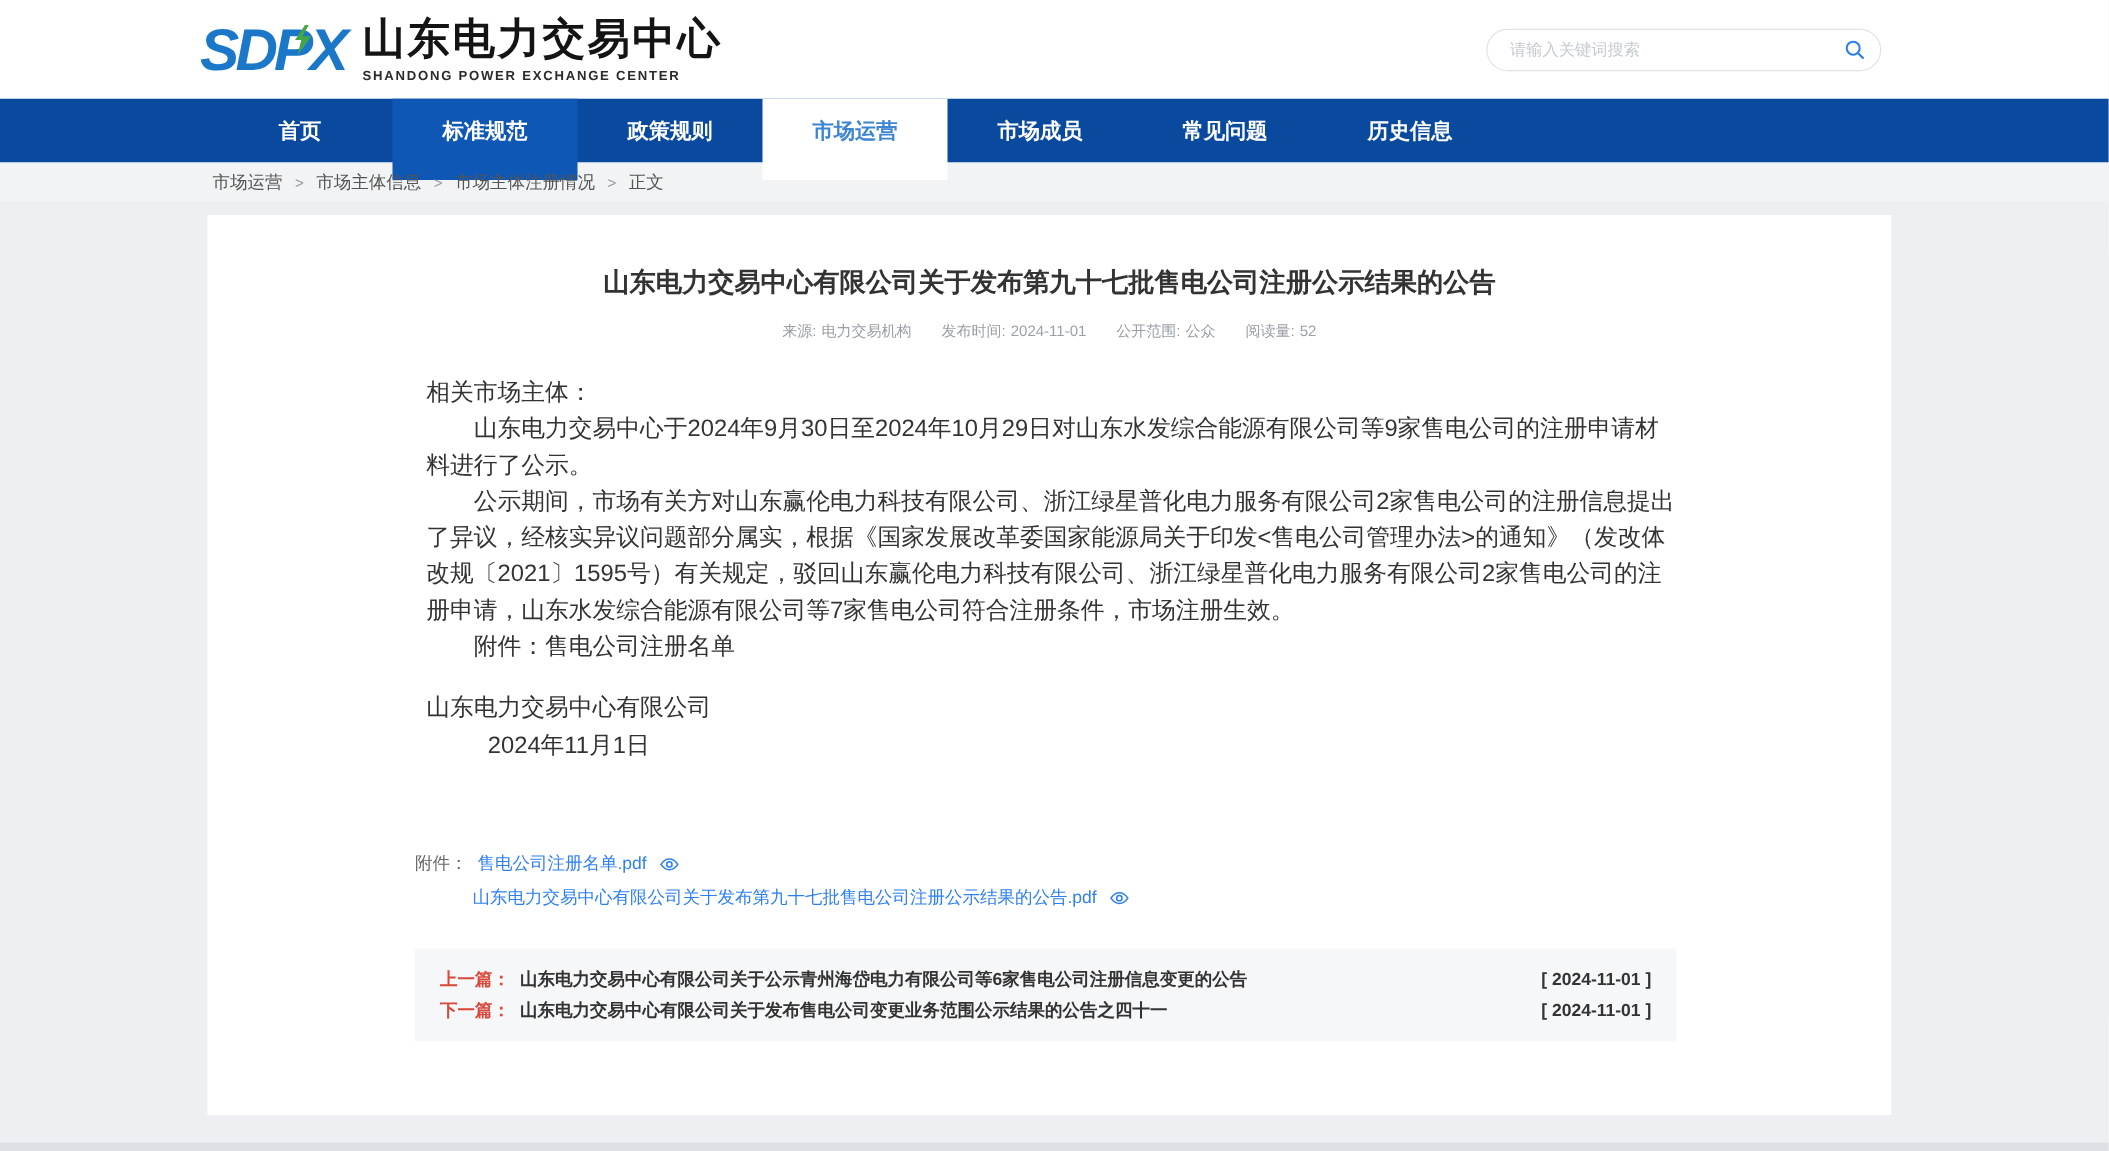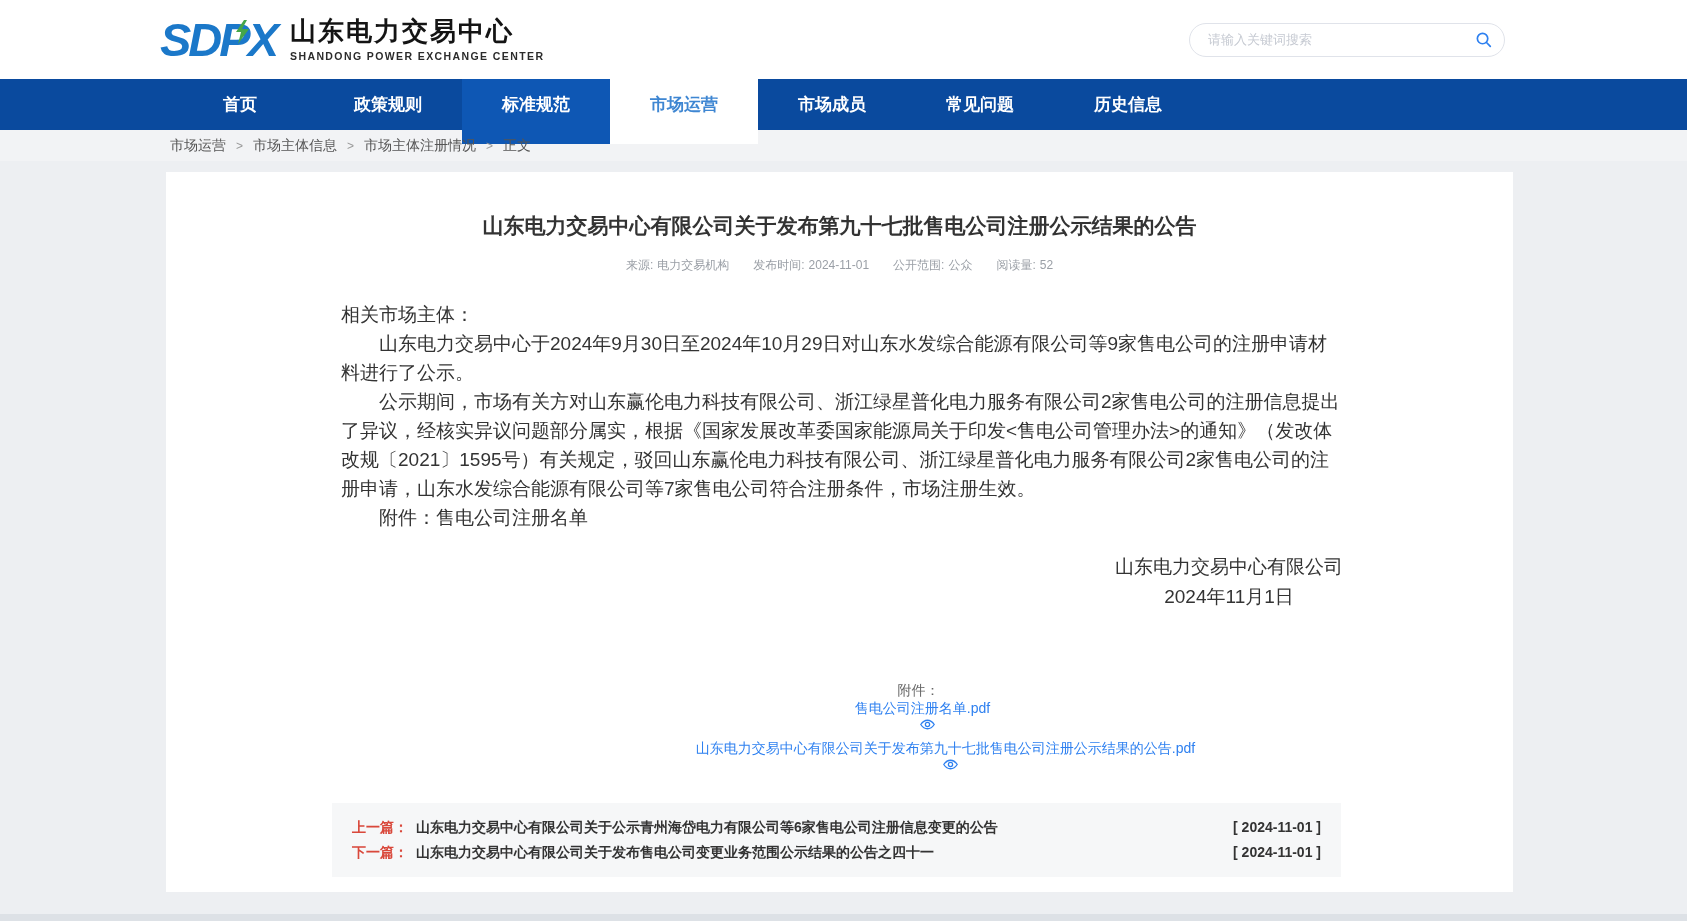--- a/index.html
+++ b/index.html
@@ -19,21 +19,21 @@
     padding:0 182px 0 160px;
   }
   .logo { display:flex; align-items:center; gap:14px; cursor:pointer; }
   .logo-mark {
     font-style:italic; font-weight:bold; font-size:47px; line-height:1;
     color:#1b78c9; letter-spacing:-3px; display:flex; position:relative;
   }
   .logo-p { position:relative; }
   .logo-bolt { position:absolute; top:4px; right:-2px; }
   .logo-text { display:flex; flex-direction:column; justify-content:center; }
-  .logo-cn { font-size:26px; font-weight:bold; color:#141414; letter-spacing:2px; line-height:1.15; }
+  .logo-cn { font-size:34px; font-weight:bold; color:#141414; letter-spacing:2px; line-height:1.15; }
   .logo-en { font-size:10.5px; font-weight:bold; color:#2b2b2b; letter-spacing:1.4px; margin-top:3px; }
 
   .search-box {
     width:316px; height:34px; border:1px solid #e0e3ea; border-radius:17px;
     display:flex; background:#fff; padding:0 12px 0 18px;
   }
   .search-box input {
     flex:1; border:none; outline:none; font-size:13px; color:#333;
     font-family:"Liberation Sans", sans-serif; background:transparent;
   }
@@ -75,26 +75,26 @@
   .meta .m-label { margin-right:4px; }
 
   .article-body {
     width:1002px; margin:26px 0 0 175px;
     font-size:19px; line-height:29px; color:#333;
   }
   .article-body p.indent { text-indent:2em; }
 
   .signature {
     width:1002px; margin-left:175px; margin-top:20px;
-    display:flex; justify-content:flex-end;
+    display:flex; justify-content:flex-start;
   }
   .sig-inner { display:inline-block; text-align:center; font-size:19px; line-height:30px; color:#333; }
 
   .attachments { margin:70px 0 0 166px; font-size:14px; }
-  .attach-row { display:flex; align-items:center; margin-bottom:9px;flex-direction:column; }
+  .attach-row { display:flex; align-items:center; margin-bottom:9px; }
   .attach-label { color:#666; margin-right:8px; }
   .attach-link { color:#2e80f0; cursor:pointer; text-decoration:none; }
   .eye { margin-left:10px; cursor:pointer; display:flex; align-items:center; }
   .attach-row.second { margin-left:46px; }
 
   .pager {
     margin:32px 0 0 166px; width:1009px; background:#f6f7f8;
     padding:12px 20px; font-size:14px;font-weight:bold;
   }
   .pager-row { display:flex; align-items:center; line-height:25px; }
@@ -134,22 +134,22 @@
         <circle cx="8" cy="8" r="5.5" fill="none" stroke="#2e80f0" stroke-width="1.8"></circle>
         <line x1="12.2" y1="12.2" x2="16.2" y2="16.2" stroke="#2e80f0" stroke-width="1.8" stroke-linecap="round"></line>
       </svg>
     </button>
   </div>
 </div>
 
 <div class="nav">
   <div class="nav-inner">
     <div class="nav-item">首页</div>
+    <div class="nav-item alt">标准规范</div>
     <div class="nav-item">政策规则</div>
-    <div class="nav-item alt">标准规范</div>
     <div class="nav-item active">市场运营</div>
     <div class="nav-item">市场成员</div>
     <div class="nav-item">常见问题</div>
     <div class="nav-item">历史信息</div>
   </div>
 </div>
 
 <div class="breadcrumb">
   <span class="crumb">市场运营</span>
   <span class="crumb-sep">&gt;</span>

